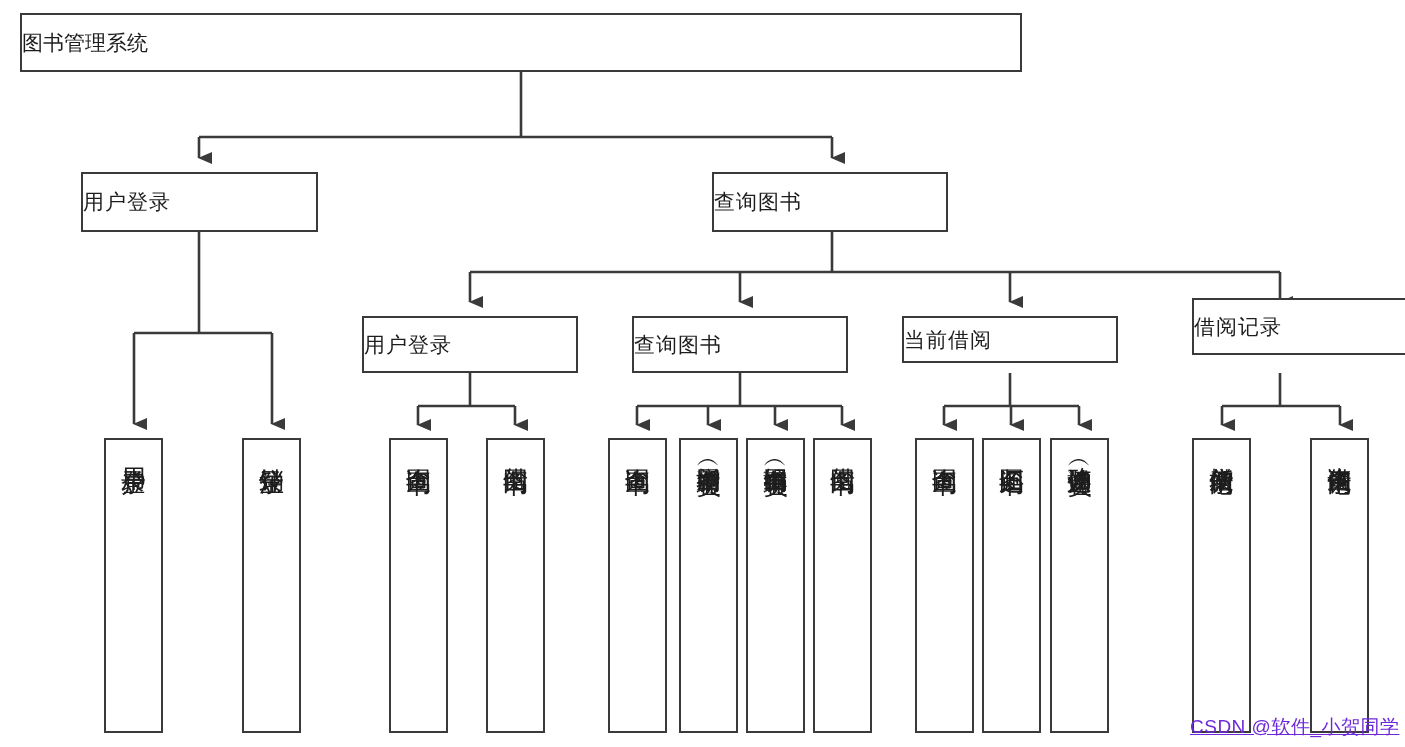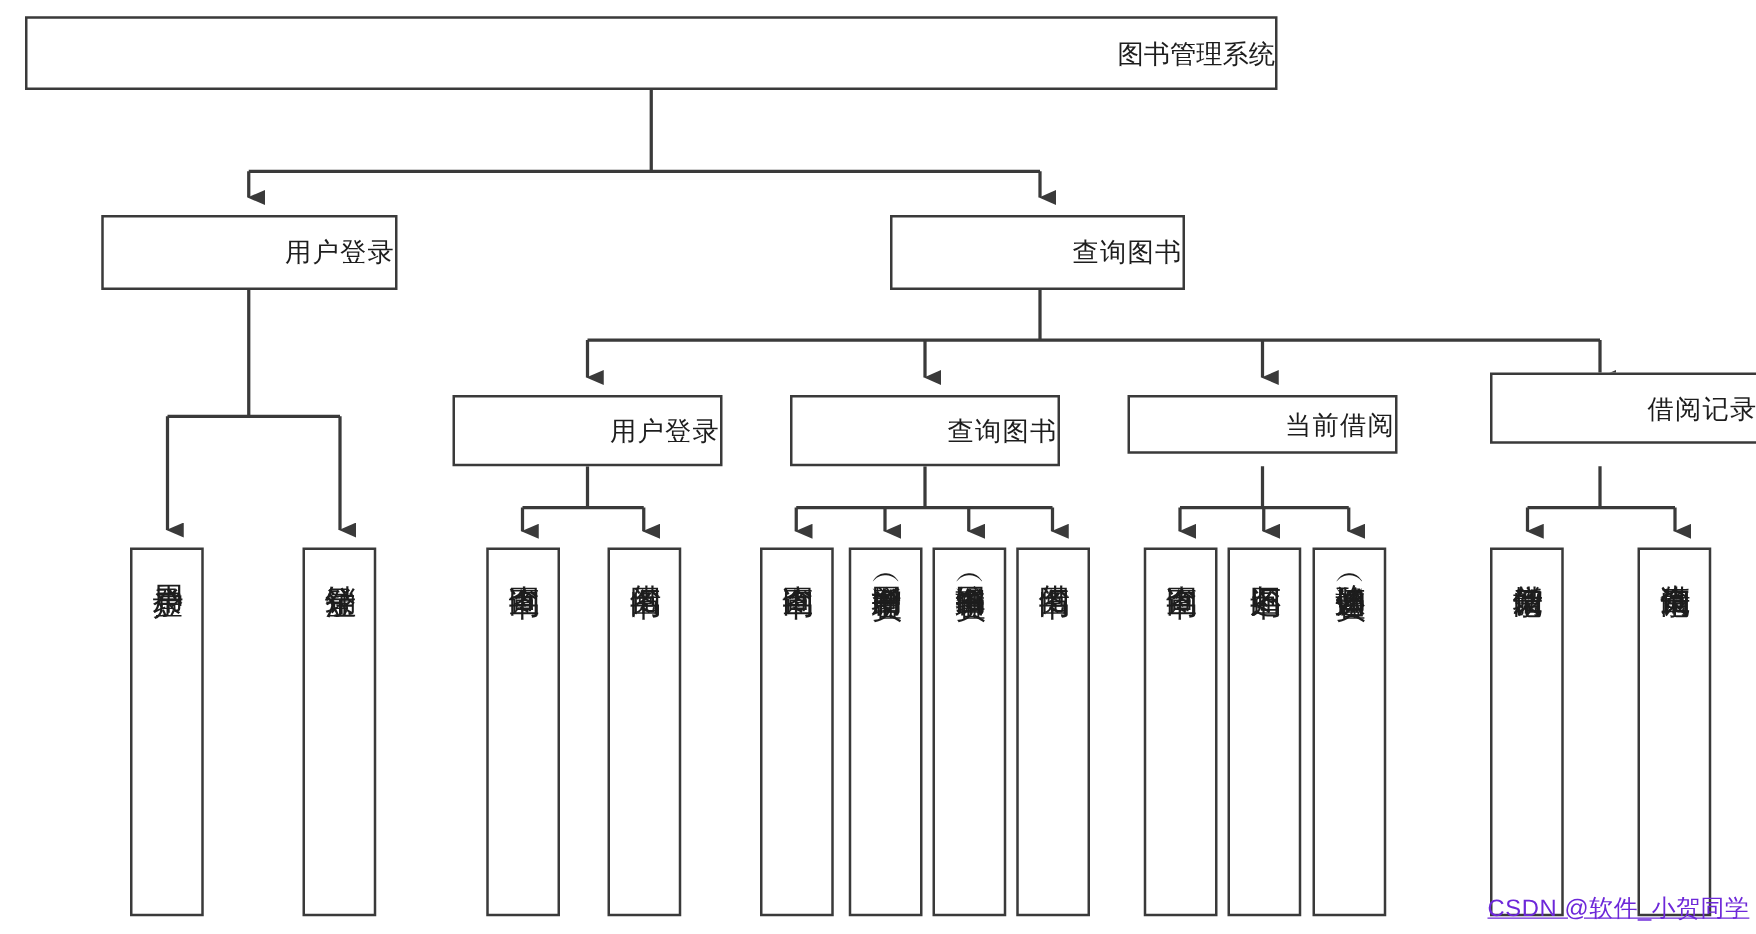--- a/index.html
+++ b/index.html
@@ -21,21 +21,21 @@
     height:747px;
   }
   
   .node{
     position:absolute;
     box-sizing:border-box;
     border:2.5px solid #3a3a3a;
     background:#ffffff;
     display:flex;
     align-items:center;
-    justify-content:flex-end;
+    justify-content:flex-start;
     color:#1d1d1d;
   }
   .node.h-node{
     font-size:21px;
     letter-spacing:1px;
   }
   .node.root{
     font-size:21px;
   }
   .node.v-node{

